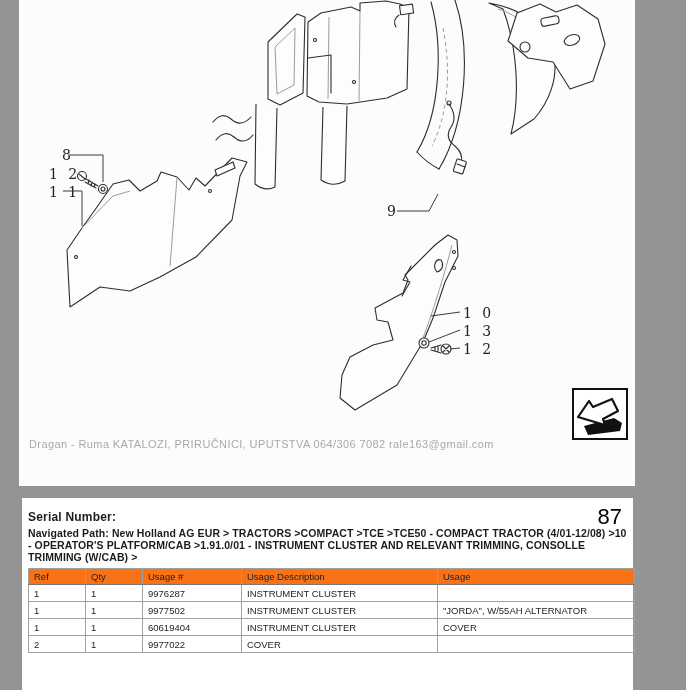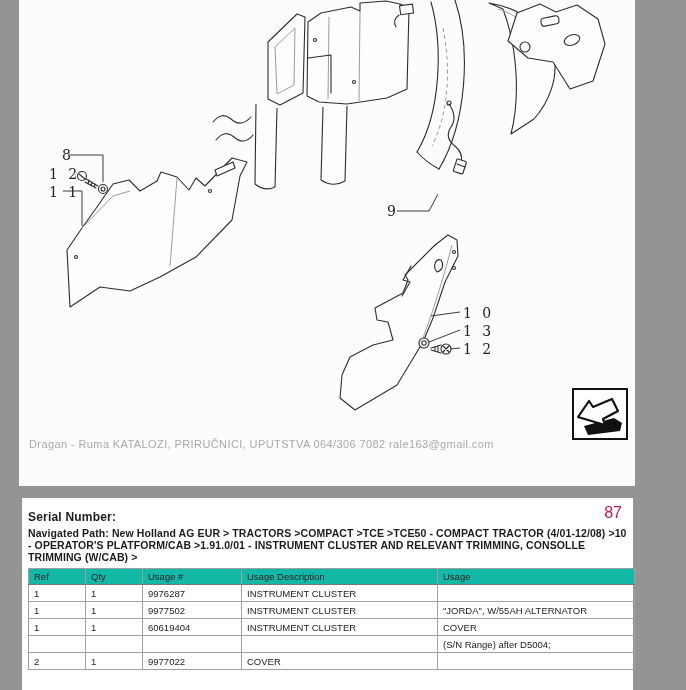--- a/index.html
+++ b/index.html
@@ -21,34 +21,34 @@
     background:#fff; border:2px solid #111; cursor:pointer;
   }
 
   
   .table-panel{
     position:absolute; left:22px; top:498px; width:611px; height:200px;
     background:#ffffff; padding:9px 5px 0 6px; color:#1c1c1c;
   }
   .serial-row{ position:relative; height:20px; }
   .serial-label{ font-size:12px; font-weight:700; letter-spacing:.2px; }
-  .page-number{ position:absolute; right:6px; top:-3px; font-size:16px; color:#be185d; }
+  .page-number{ position:absolute; right:6px; top:-3px; font-size:22px; color:#000000; }
   .nav-path{
     font-size:10.5px; font-weight:700; line-height:12px; letter-spacing:.1px;
     width:600px; margin-bottom:5px; cursor:pointer;
   }
   table.parts{
     border-collapse:collapse; table-layout:fixed; width:606px;
     border:1px solid #5f5f5f; font-size:9.5px;
   }
   table.parts th, table.parts td{
     border:1px solid #a0a0a0; padding:2px 0 2px 5px; text-align:left;
     white-space:nowrap; overflow:hidden; height:17px; font-weight:400;
   }
-  table.parts th{ background:#14b8a6; color:#222; height:15px; border-bottom:1px solid #777; }
+  table.parts th{ background:#f97316; color:#222; height:15px; border-bottom:1px solid #777; }
   .c-ref{width:57px;} .c-qty{width:57px;} .c-part{width:99px;} .c-desc{width:196px;} .c-usage{width:197px;}
 
   
   .ln  { fill:none; stroke:#2e2e2e; stroke-width:1.1; stroke-linejoin:round; stroke-linecap:round; }
   .lnw { fill:#fdfdfd; stroke:#2e2e2e; stroke-width:1.1; stroke-linejoin:round; }
   .lng { fill:none; stroke:#9c9c9c; stroke-width:1; }
   .lead{ fill:none; stroke:#3a3a3a; stroke-width:1; }
   .callout{ font-family:"DejaVu Serif", serif; font-size:14px; fill:#222; letter-spacing:3px; }
 </style>
 </head>
@@ -193,27 +193,20 @@
         <td>"JORDA", W/55AH ALTERNATOR</td>
       </tr>
       <tr>
         <td>1</td>
         <td>1</td>
         <td>60619404</td>
         <td>INSTRUMENT CLUSTER</td>
         <td>COVER</td>
       </tr>
       <tr>
-        <td></td>
-        <td></td>
-        <td></td>
-        <td></td>
-        <td>(S/N Range) after D5004;</td>
-      </tr>
-      <tr>
         <td>2</td>
         <td>1</td>
         <td>9977022</td>
         <td>COVER</td>
         <td></td>
       </tr>
 
     </tbody>
   </table>
 </div>

